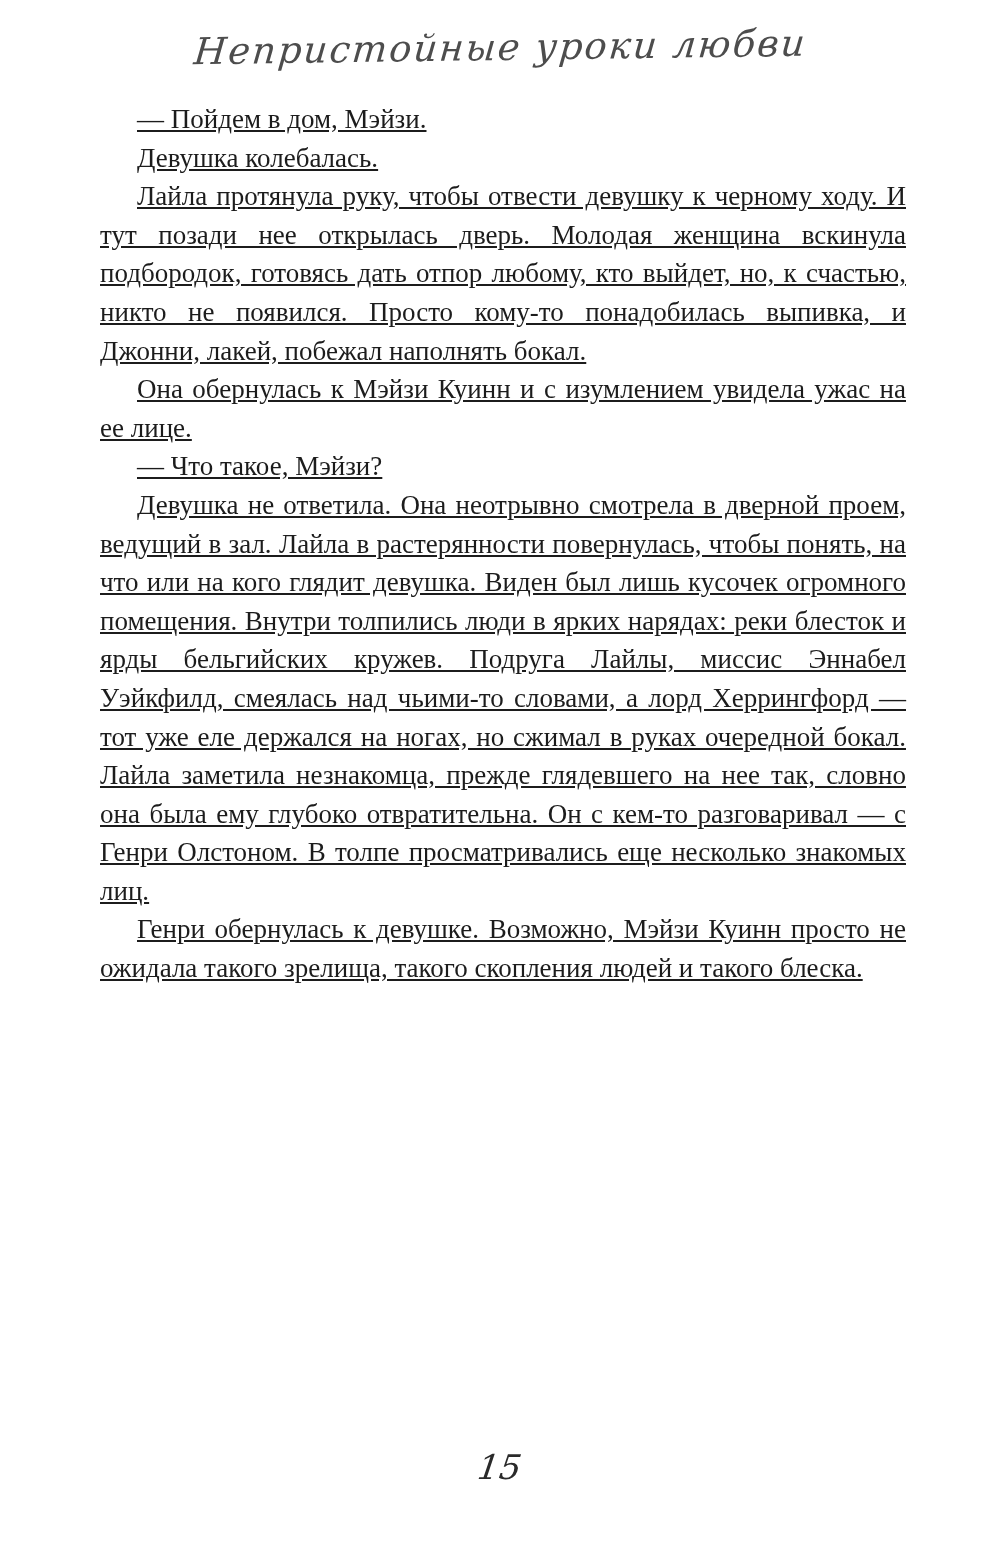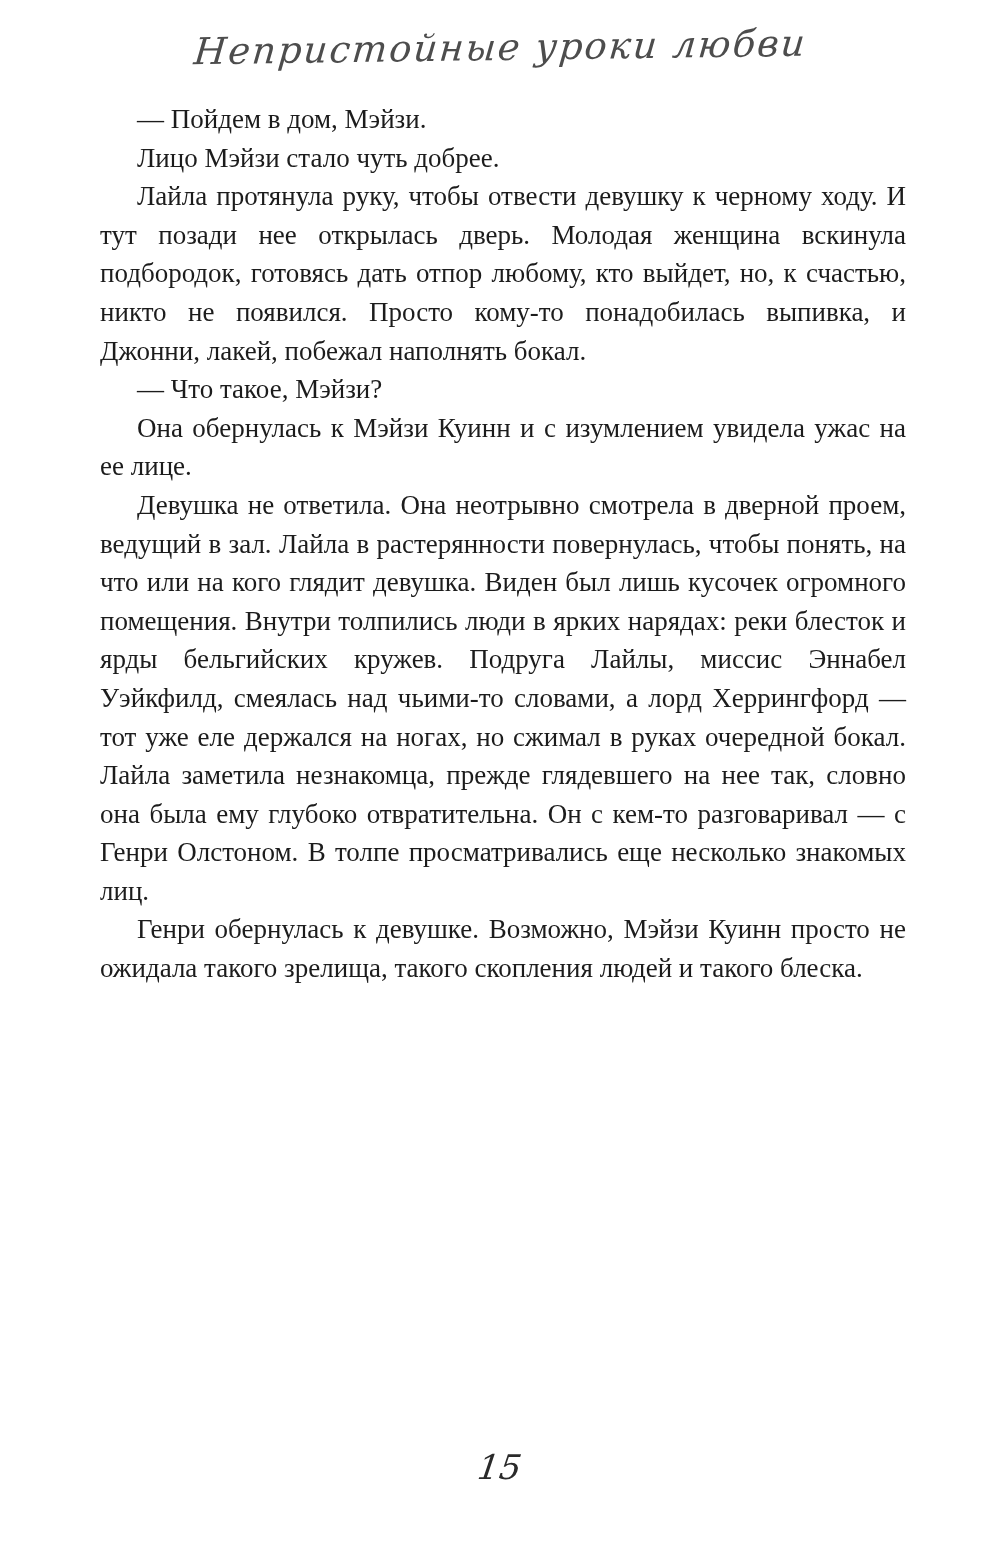--- a/index.html
+++ b/index.html
@@ -42,20 +42,21 @@
     font-size: 27px;
     line-height: 38.6px;
     text-align: justify;
     hyphens: auto;
     -webkit-hyphens: auto;
   }
   .body-text p {
     margin: 0;
     padding: 0;
     text-indent: 37px;
+    text-decoration: underline;
   }
   .body-text p span.run-italic {
     font-style: italic;
   }
   .page-footer {
     position: absolute;
     bottom: 55px;
     left: 0;
     width: 100%;
     text-align: center;
@@ -73,24 +74,24 @@
 <body>
 
 <div class="page">
 
   <div class="running-head">
     <span class="script">Непристойные уроки любви</span>
   </div>
 
   <div class="body-text" id="paragraph-container">
       <p><span class="run">— Пойдем в дом, Мэйзи.</span></p>
-      <p><span class="run">Лицо Мэйзи стало чуть добрее.</span></p>
+      <p><span class="run">Девушка колебалась.</span></p>
       <p><span class="run">Лайла протянула руку, чтобы отвести девушку к черному ходу. И тут позади нее открылась дверь. Молодая женщина вскинула подбородок, готовясь дать отпор любому, кто выйдет, но, к счастью, никто не появился. Просто кому-то понадобилась выпивка, и Джонни, лакей, побежал наполнять бокал.</span></p>
+      <p><span class="run">Она обернулась к Мэйзи Куинн и с изумлением увидела ужас на ее лице.</span></p>
       <p><span class="run">— Что такое, Мэйзи?</span></p>
-      <p><span class="run">Она обернулась к Мэйзи Куинн и с изумлением увидела ужас на ее лице.</span></p>
       <p><span class="run">Девушка не ответила. Она неотрывно смотрела в дверной проем, ведущий в зал. Лайла в растерянности повернулась, чтобы понять, на что или на кого глядит девушка. Виден был лишь кусочек огромного помещения. Внутри толпились люди в ярких нарядах: реки блесток и ярды бельгийских кружев. Подруга Лайлы, миссис Эннабел Уэйкфилд, смеялась над чьими-то словами, а лорд Херрингфорд — тот уже еле держался на ногах, но сжимал в руках очередной бокал. Лайла заметила незнакомца, прежде глядевшего на нее так, словно она была ему глубоко отвратительна. Он с кем-то разговаривал — с Генри Олстоном. В толпе просматривались еще несколько знакомых лиц.</span></p>
       <p><span class="run">Генри обернулась к девушке. Возможно, Мэйзи Куинн просто не ожидала такого зрелища, такого скопления людей и такого блеска.</span></p>
     </div>
 
   <div class="page-footer">
     <span class="folio">15</span>
   </div>
 
 </div>
 

